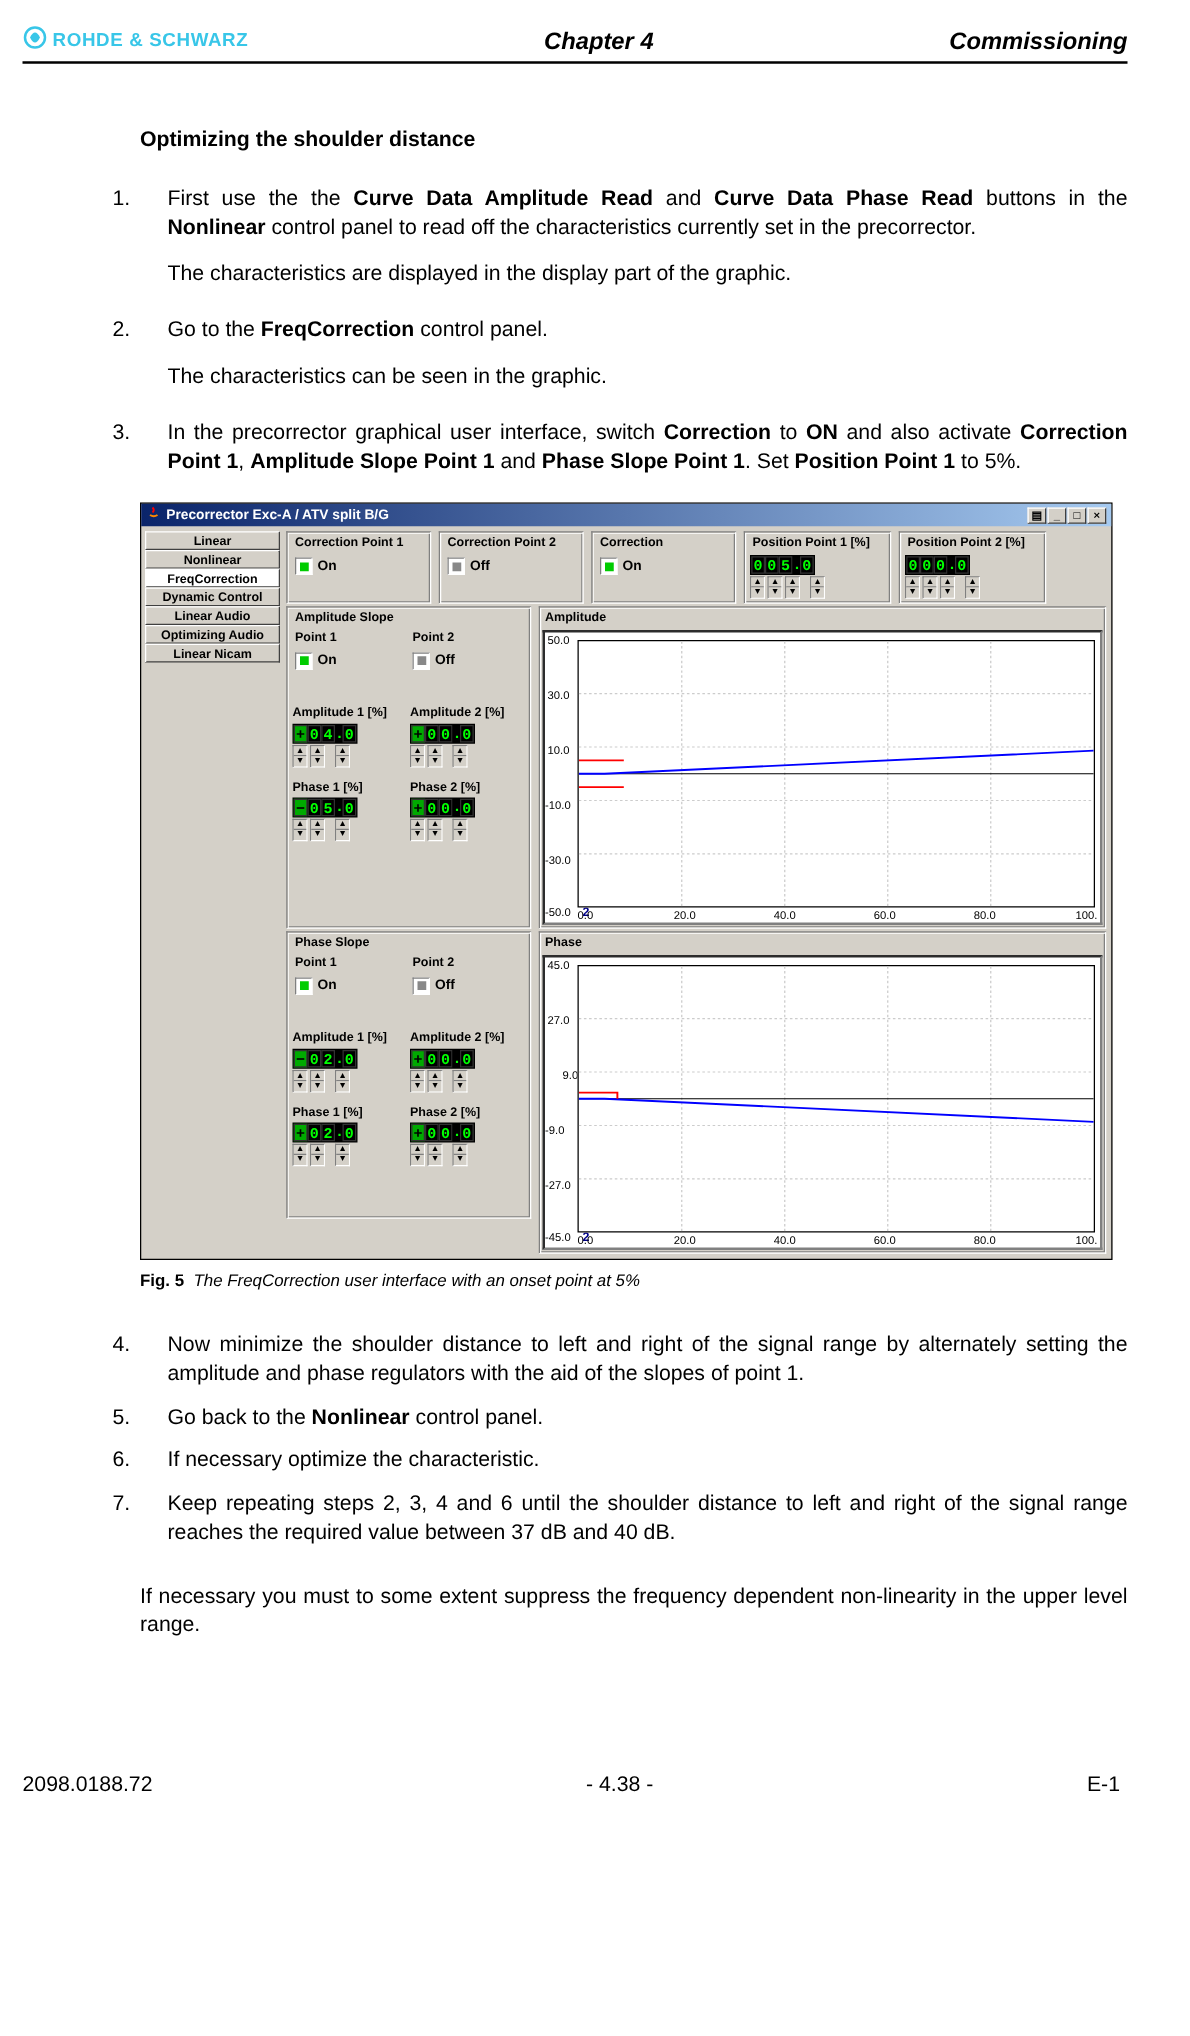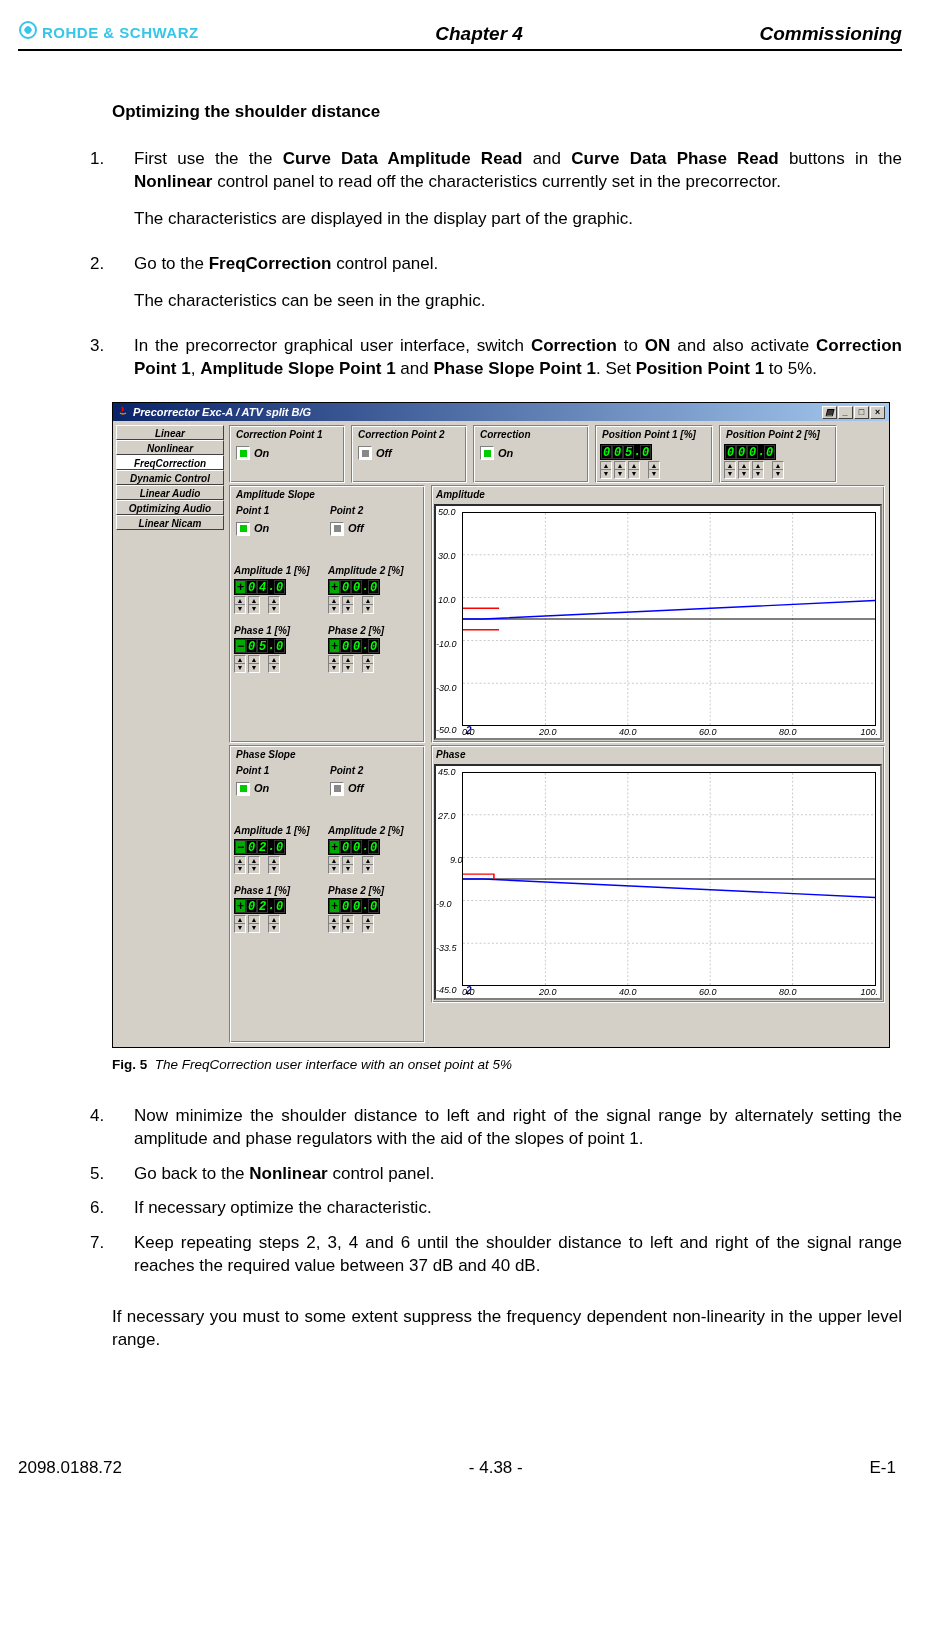--- a/index.html
+++ b/index.html
@@ -49,21 +49,20 @@
   
   .shot {
     width: 778px;
     border: 1px solid #000;
     font-family: Tahoma, Arial, sans-serif;
     font-size: 11px;
     color: #000;
     background: #d4d0c8;
     margin-top: 6px;
     margin-bottom: 6px;
-    font-style: italic;
   }
   .titlebar {
     background: linear-gradient(to right, #0a246a, #a6caf0);
     color: #fff;
     font-weight: bold;
     padding: 2px 4px;
     display: flex;
     align-items: center;
     justify-content: space-between;
     height: 18px;
@@ -557,21 +556,21 @@
                 <span class="xlabel" style="bottom:0;left:103px;">20.0</span>
                 <span class="xlabel" style="bottom:0;left:183px;">40.0</span>
                 <span class="xlabel" style="bottom:0;left:263px;">60.0</span>
                 <span class="xlabel" style="bottom:0;left:343px;">80.0</span>
                 <span class="xlabel" style="bottom:0;right:2px;">100.</span>
               </div>
             </div>
           </div>
 
           <div class="row">
-            <div class="group slope-box" style="height:298px;">
+            <div class="group slope-box" style="height:230px;">
               <div class="group-title">Phase Slope</div>
               <div class="row2">
                 <div class="col-half">
                   <div class="subtitle">Point 1</div>
                   <div class="onoff">
                       <div class="sq">
                         <div class="dot"></div>
                       </div>
                       <span class="lbl">On</span>
                     </div>
@@ -697,21 +696,21 @@
               </div>
             </div>
 
             <div class="group" style="flex:1; height:258px; padding:2px;">
               <div class="group-title">Phase</div>
               <div class="graph-box" style="height:236px; position:relative;">
                 <span class="ylabel" style="top:0;left:2px;">45.0</span>
                 <span class="ylabel" style="top:44px;left:2px;">27.0</span>
                 <span class="ylabel" style="top:88px;left:14px;">9.0</span>
                 <span class="ylabel" style="top:132px;left:0;">-9.0</span>
-                <span class="ylabel" style="top:176px;left:0;">-33.5</span>
+                <span class="ylabel" style="top:176px;left:0;">-27.0</span>
                 <span class="ylabel" style="top:218px;left:0;">-45.0</span>
                 <span class="axislabel" style="top:8px;left:34px;">[%] 1</span>
                 <span class="axislabel" style="bottom:12px;right:6px;">[%]</span>
                 <span class="axislabel" style="bottom:0;left:30px;color:#008;">2</span>
                 <span style="position:absolute;top:102px;left:36px;color:#f00;font-size:9px;">A</span>
                 <span style="position:absolute;top:102px;left:60px;color:#00f;font-size:9px;">B</span>
                 <div class="graph-inner" style="left:26px; top:6px; right:4px; bottom:12px;">
                   <svg class="plot" width="100%" height="100%" viewBox="0 0 400 218" preserveAspectRatio="none">
                     <line x1="0" y1="43" x2="400" y2="43" stroke="#ccc" stroke-dasharray="2,2"></line>
                     <line x1="0" y1="87" x2="400" y2="87" stroke="#ccc" stroke-dasharray="2,2"></line>

